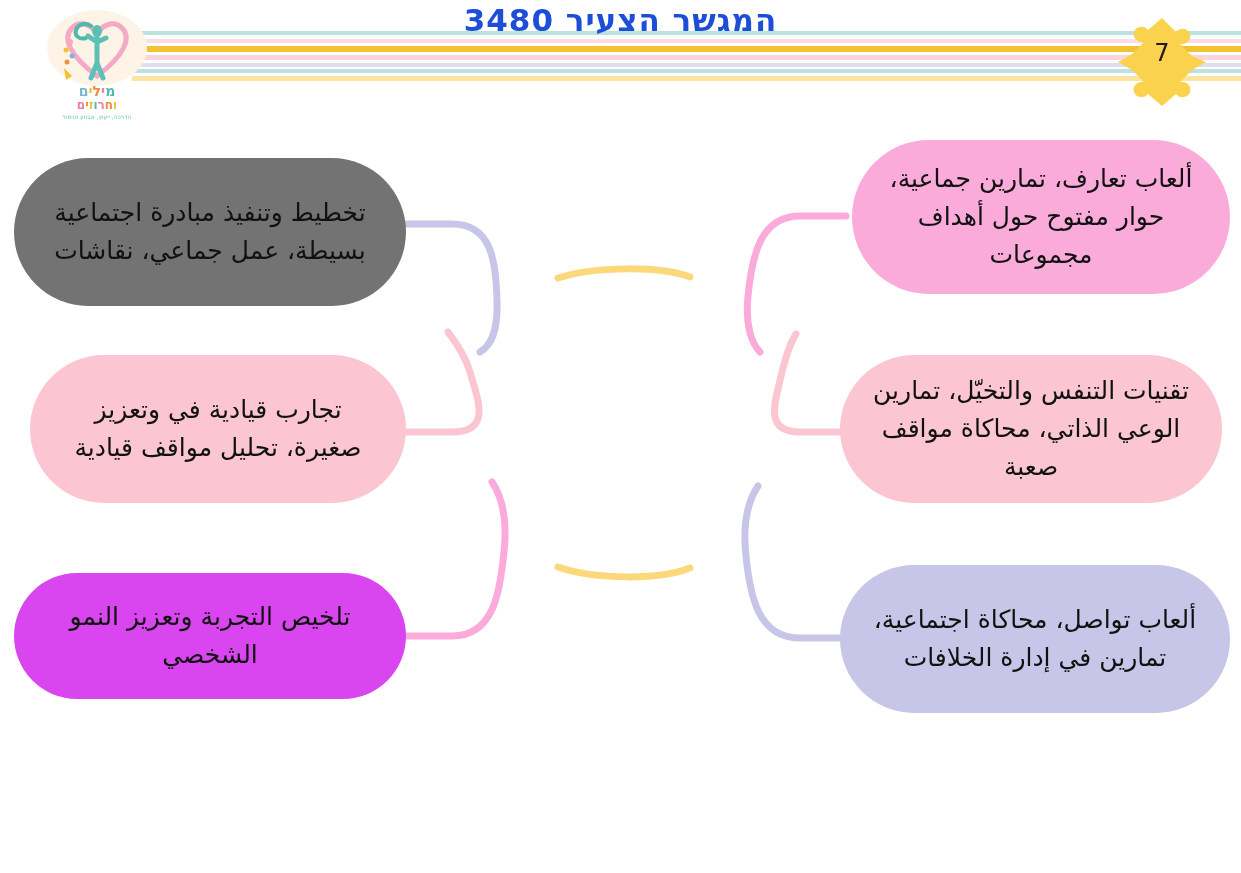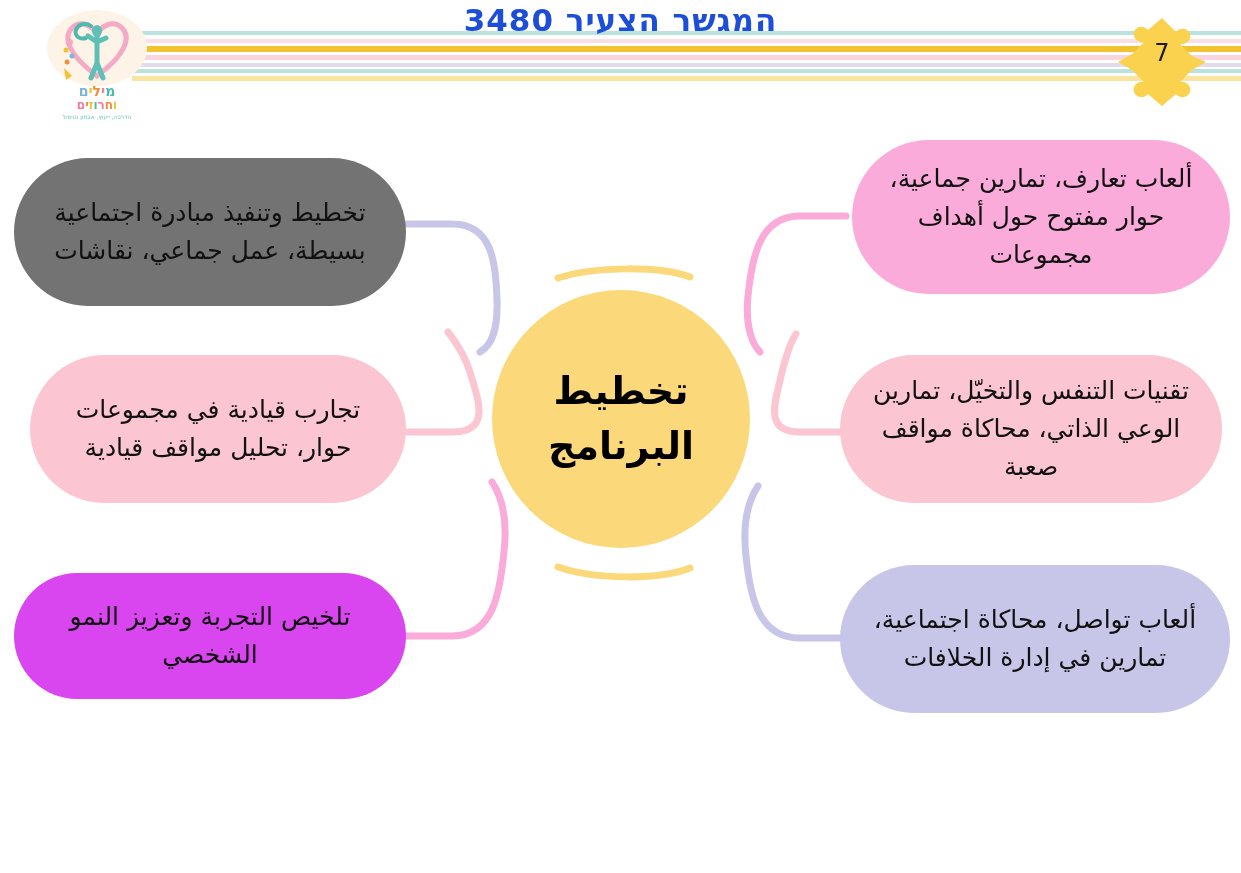--- a/index.html
+++ b/index.html
@@ -240,29 +240,26 @@
     <path d="M846 216 L800 216 C760 216, 752 256, 748 296 C745 326, 752 344, 760 352" fill="none" stroke="#fbabda" stroke-width="7" stroke-linecap="round"></path>
 
     <path d="M846 432 L800 432 C762 432, 776 400, 782 372 C788 348, 792 340, 796 334" fill="none" stroke="#fbc5d2" stroke-width="7" stroke-linecap="round"></path>
 
     <path d="M846 638 L800 638 C758 638, 750 596, 746 556 C742 520, 750 498, 758 486" fill="none" stroke="#c7c6e8" stroke-width="7" stroke-linecap="round"></path>
 
     <path d="M558 278 C 596 266, 660 266, 690 277" fill="none" stroke="#fbd97a" stroke-width="7" stroke-linecap="round"></path>
     <path d="M558 567 C 596 580, 660 580, 690 568" fill="none" stroke="#fbd97a" stroke-width="7" stroke-linecap="round"></path>
   </svg>
 
-  <div class="center-node">
-    <div class="center-label">تخطيط البرنامج</div>
-  </div>
 
   <div class="node" id="node-l1">
     <div class="node-label">تخطيط وتنفيذ مبادرة اجتماعية بسيطة، عمل جماعي، نقاشات</div>
   </div>
   <div class="node" id="node-l2">
-    <div class="node-label">تجارب قيادية في مجموعات حوار، تحليل مواقف قيادية</div>
+    <div class="node-label">تجارب قيادية في وتعزيز صغيرة، تحليل مواقف قيادية</div>
   </div>
   <div class="node" id="node-l3">
     <div class="node-label">تلخيص التجربة وتعزيز النمو الشخصي</div>
   </div>
   <div class="node" id="node-r1">
     <div class="node-label">ألعاب تعارف، تمارين جماعية، حوار مفتوح حول أهداف مجموعات</div>
   </div>
   <div class="node" id="node-r2">
     <div class="node-label">تقنيات التنفس والتخيّل، تمارين الوعي الذاتي، محاكاة مواقف صعبة</div>
   </div>

